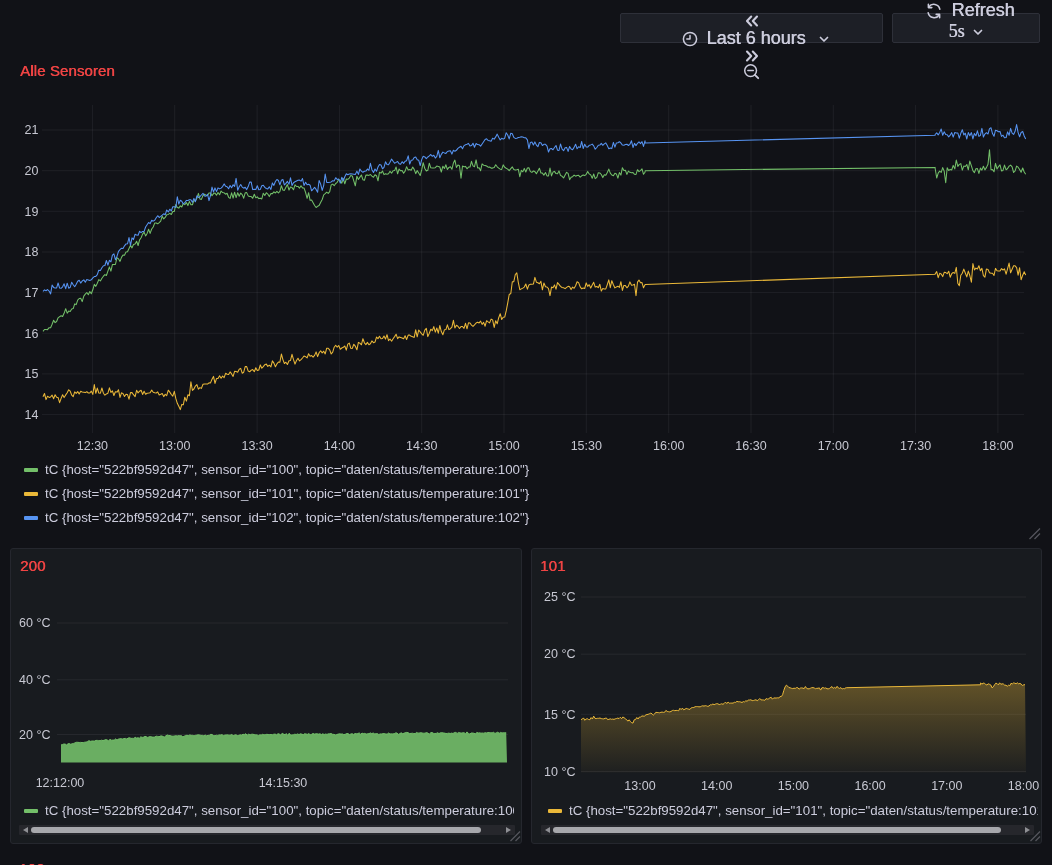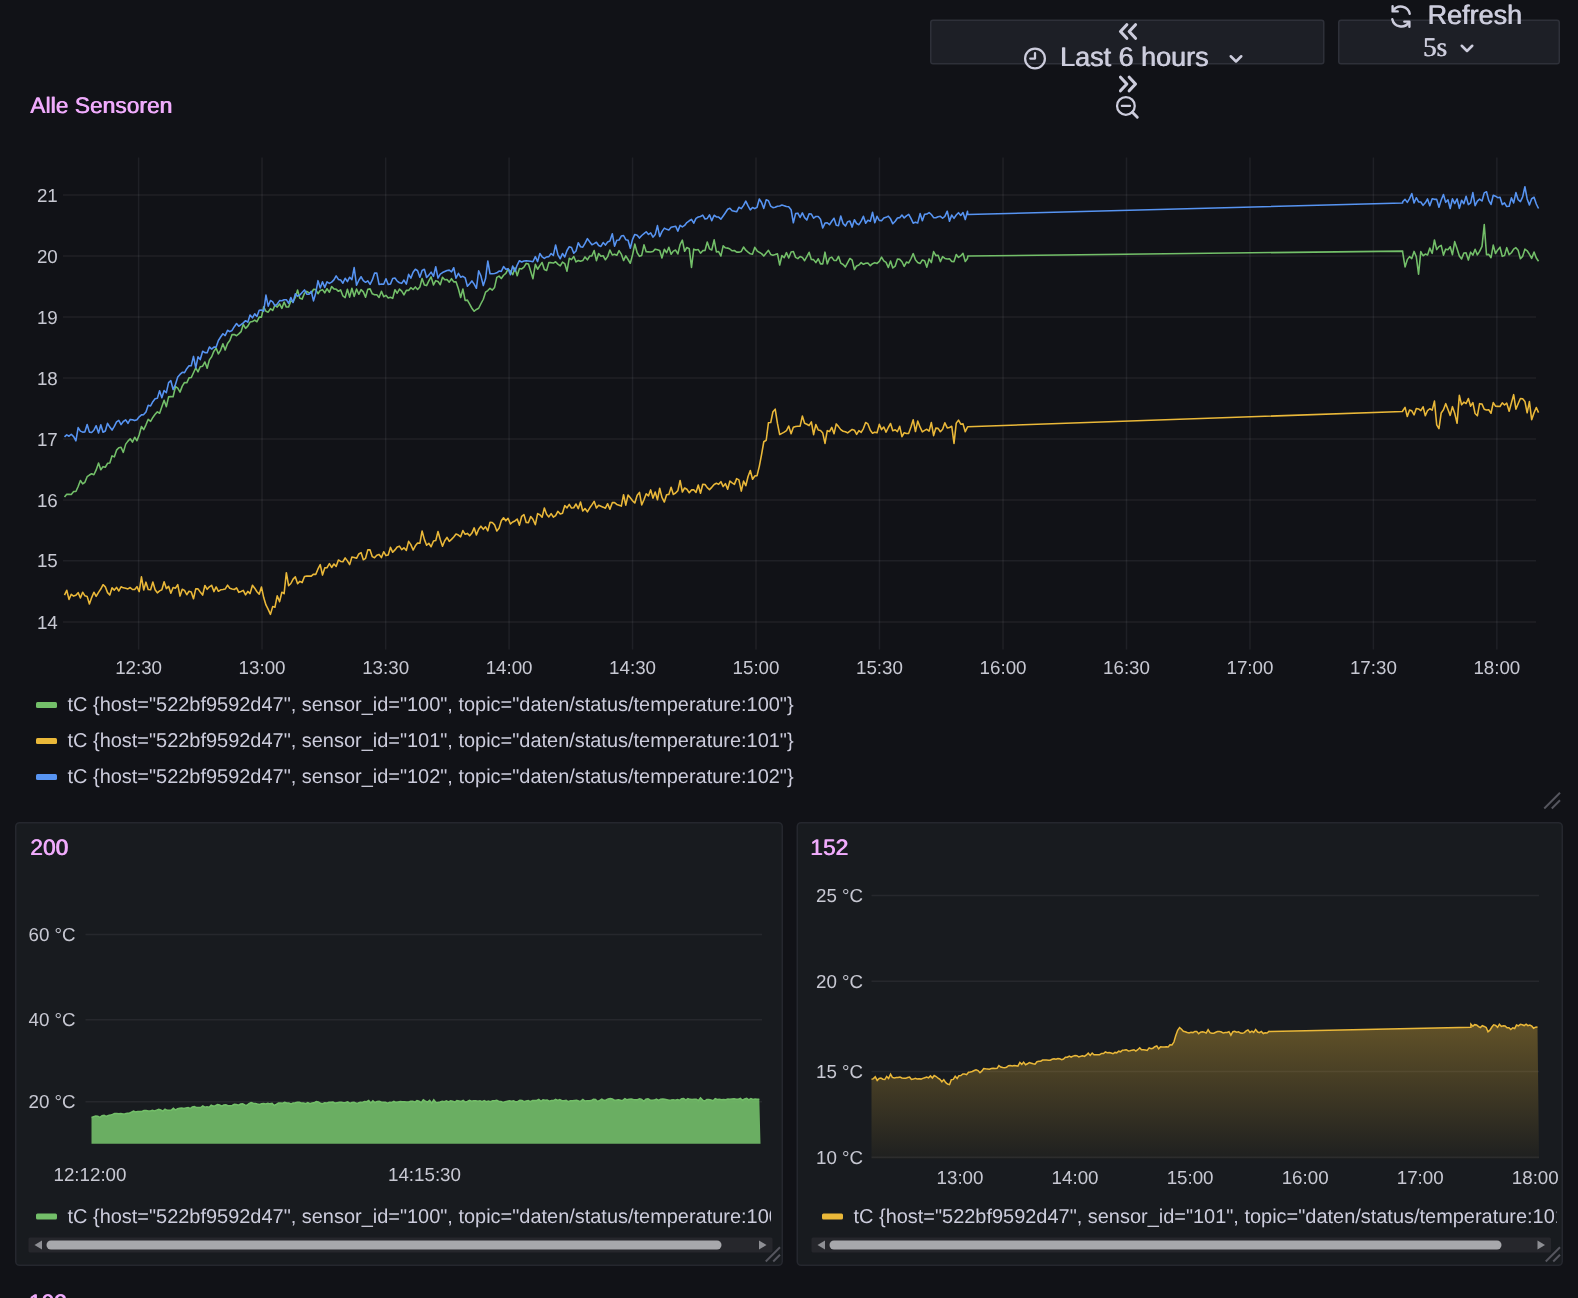--- a/index.html
+++ b/index.html
@@ -1,18 +1,18 @@
 <!DOCTYPE html>
 <html><head>
 <meta charset="utf-8">
 <style>
   html,body{margin:0;padding:0;background:#111217;width:1052px;height:865px;
     overflow:hidden;font-family:"Liberation Sans",sans-serif;}
   .abs{position:absolute;}
-  .ttl{position:absolute;font-size:15px;font-weight:500;color:#f0abfc;letter-spacing:.1px;text-shadow:0.55px 0 0 currentColor;}
+  .ttl{position:absolute;font-size:15px;font-weight:500;color:#ef4444;letter-spacing:.1px;text-shadow:0.55px 0 0 currentColor;}
   .leg{position:absolute;font-size:13.3px;line-height:15px;color:#ccccdc;white-space:nowrap;}
   .leg .mk{display:inline-block;width:14px;height:4px;border-radius:1px;
     vertical-align:2px;margin-right:7px;}
   .panel{position:absolute;background:#181b1f;border:1px solid #25272e;border-radius:3px;}
   .tbgrp{position:absolute;top:13px;height:30px;background:#1d1f26;
     border:1px solid #2e3039;border-radius:2px;display:flex;align-items:center;
     box-sizing:border-box;color:#ccccdc;font-size:18px;font-weight:500;text-shadow:0.45px 0 0 currentColor;flex-direction:column;}
   .tbsec{height:100%;display:flex;align-items:center;justify-content:center;}
   .tbdiv{width:1px;height:100%;background:#2e3039;}
   .sbar{position:absolute;height:10px;background:#26272c;border-radius:1px;}
@@ -135,21 +135,21 @@
 </svg>
 
 <div class="leg" style="left:24px;top:462px;"><span class="mk" style="background:#73bf69;"></span>tC {host="522bf9592d47", sensor_id="100", topic="daten/status/temperature:100"}</div>
 <div class="leg" style="left:24px;top:486px;"><span class="mk" style="background:#eab839;"></span>tC {host="522bf9592d47", sensor_id="101", topic="daten/status/temperature:101"}</div>
 <div class="leg" style="left:24px;top:510px;"><span class="mk" style="background:#5794f2;"></span>tC {host="522bf9592d47", sensor_id="102", topic="daten/status/temperature:102"}</div>
 
 <div class="panel" style="left:10px;top:548px;width:510px;height:294px;"></div>
 <div class="ttl" style="left:20px;top:557px;">200</div>
 
 <div class="panel" style="left:531px;top:548px;width:509px;height:294px;"></div>
-<div class="ttl" style="left:540px;top:557px;">152</div>
+<div class="ttl" style="left:540px;top:557px;">101</div>
 
 <svg class="abs" style="left:0;top:540px;" width="1052" height="325" viewBox="0 540 1052 325">
   <defs>
     <linearGradient id="yg" x1="0" y1="0" x2="0" y2="1">
       <stop offset="0" stop-color="#eab839" stop-opacity="0.35"></stop>
       <stop offset="1" stop-color="#eab839" stop-opacity="0.03"></stop>
     </linearGradient>
   </defs>
 
   <g stroke="rgba(204,204,220,0.08)" stroke-width="1">

